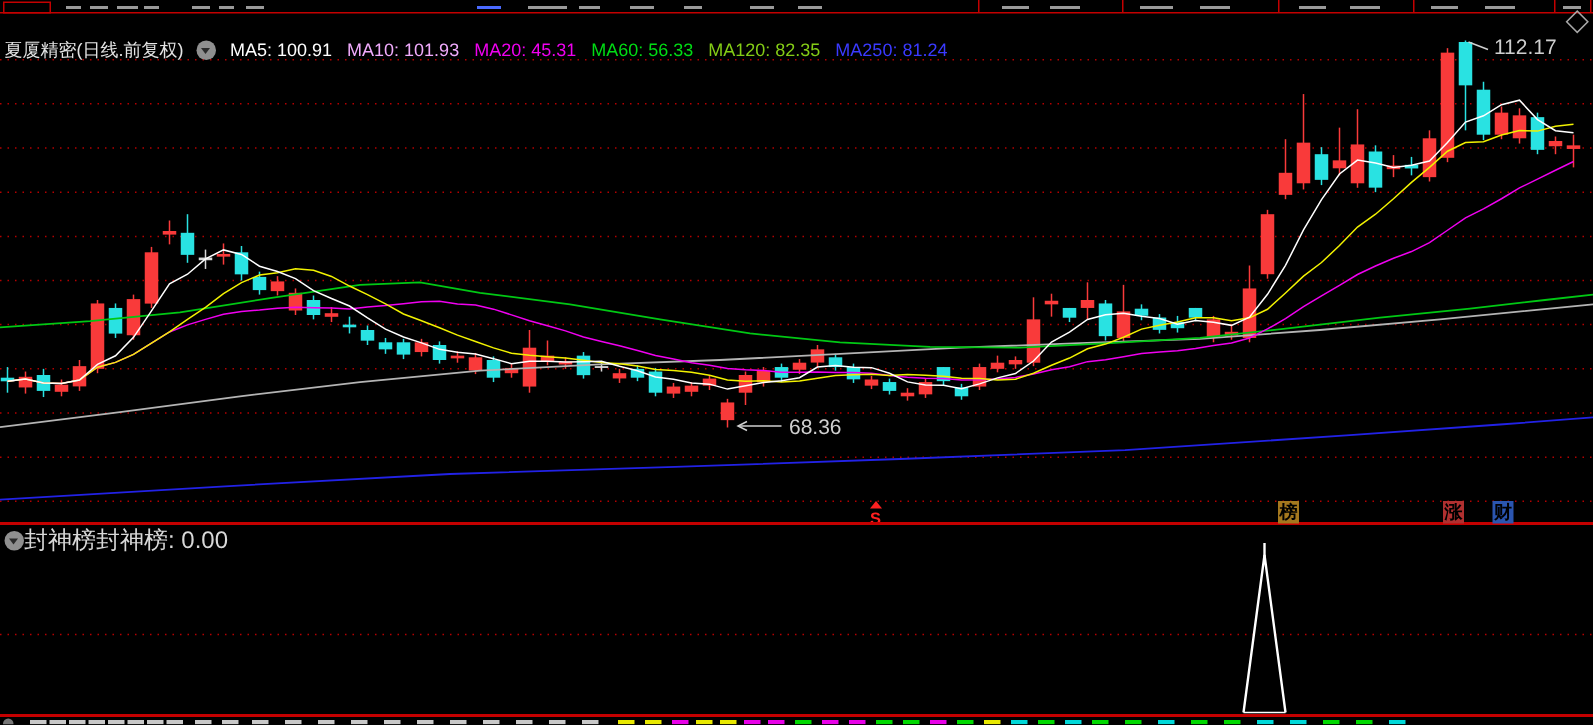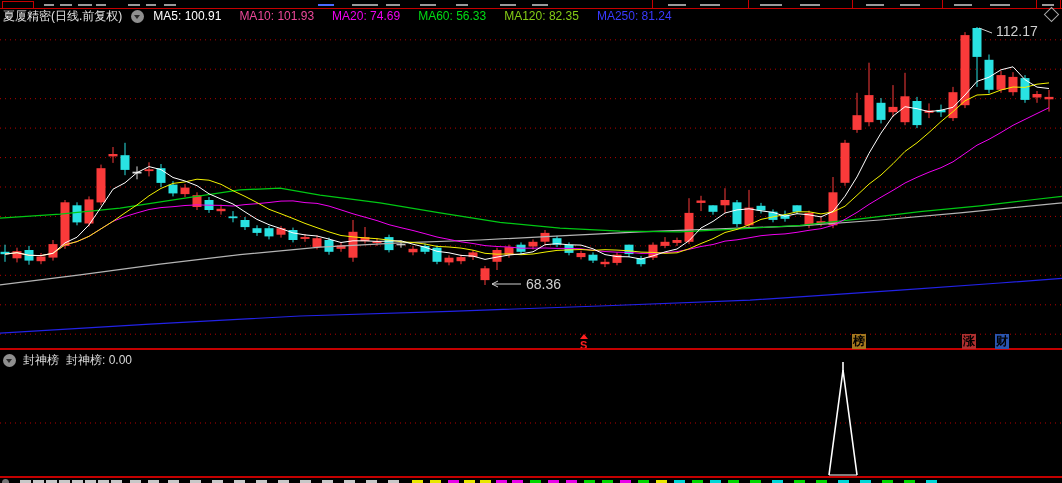--- a/index.html
+++ b/index.html
@@ -3,36 +3,36 @@
 <meta charset="utf-8">
 <style>
   html,body{margin:0;padding:0;background:#000;}
   .screen{position:relative;width:1062px;height:483px;background:#000;overflow:hidden;
           font-family:"Liberation Sans",sans-serif;}
   .toolbar-strip{position:absolute;left:0;top:0;width:1062px;height:8px;background:#000;
                  border-bottom:1px solid #c40000;}
   .tb-box{position:absolute;top:1px;height:6px;border:1px solid #c40000;}
   .tb-dash{position:absolute;top:4px;height:2px;background:#9a9a9a;}
   .tb-div{position:absolute;top:0;width:1px;height:8px;background:#c40000;}
-  .chart-header{position:absolute;left:3px;top:9px;height:14px;display:flex;align-items:center;
+  .chart-header{position:absolute;left:3px;top:26px;height:14px;display:flex;align-items:center;
                 gap:9px;font-size:12px;white-space:nowrap;z-index:5;text-decoration:underline;}
   .title{color:#e4e4e4;}
   .chev-circle{display:inline-block;width:13px;height:13px;border-radius:50%;background:#8f8f8f;
                position:relative;flex:0 0 auto;}
   .chev-circle:after{content:"";position:absolute;left:3px;top:5px;border-left:3.5px solid transparent;
                border-right:3.5px solid transparent;border-top:4px solid #2a2a2a;}
   .ma-item{font-size:12px;}
   .main-chart{position:absolute;left:0;top:0;width:1062px;height:350px;}
   .sep{position:absolute;left:0;width:1062px;height:2px;background:#c40000;}
   .badge{position:absolute;width:14px;height:15px;font-size:12px;line-height:15px;text-align:center;
          color:#000;font-weight:bold;z-index:4;}
   .diamond{position:absolute;left:1046px;top:9px;width:9px;height:9px;border:1.5px solid #a8a8a8;
            transform:rotate(45deg);z-index:6;}
-  .ind-header{position:absolute;left:3px;top:353px;height:14px;display:flex;align-items:center;gap:7px;
-              font-size:12px;color:#d8d8d8;z-index:5;white-space:nowrap;}
+  .ind-header{position:absolute;left:3px;top:353px;height:14px;display:flex;align-items:center;
+              font-size:16px;color:#d8d8d8;z-index:5;white-space:nowrap;}
   .ind-chart{position:absolute;left:0;top:350px;width:1062px;height:126px;}
   .bottom-strip{position:absolute;left:0;top:478px;width:1062px;height:5px;background:#000;}
   .bs-dash{position:absolute;top:2px;height:3px;width:11px;}
   .bs-circle{position:absolute;left:2px;top:1px;width:7px;height:7px;border-radius:50%;background:#777;}
 </style>
 </head>
 <body>
 
 <div class="screen">
 
@@ -268,24 +268,24 @@
       <line x1="521" y1="284" x2="492" y2="284" stroke="#cfcfcf" stroke-width="1"></line>
       <polyline points="498,281 492,284 498,287" fill="none" stroke="#cfcfcf" stroke-width="1"></polyline>
       <text x="526" y="289" fill="#cfcfcf" font-size="14" font-family="Liberation Sans, sans-serif">68.36</text>
       <polygon points="584,334 580,339 588,339" fill="#ff2020"></polygon>
       <text x="580" y="349" fill="#ff2020" font-size="11" font-weight="bold" font-family="Liberation Sans, sans-serif">S</text>
     </svg>
 
   <div class="chart-header">
     <span class="title">夏厦精密(日线.前复权)</span>
     <span class="chev-circle"></span>
-    <span id="ma-values" style="display:flex;gap:18px;">
+    <span id="ma-values" style="display:flex;gap:10px;">
         <span class="ma-item" style="color: rgb(255, 255, 255);">MA5: 100.91</span>
-        <span class="ma-item" style="color: #ec4899; text-align: right;">MA10: 101.93</span>
-        <span class="ma-item" style="color: rgb(240, 0, 240);">MA20: 74.69</span>
+        <span class="ma-item" style="color: #f0abfc; text-align: right;">MA10: 101.93</span>
+        <span class="ma-item" style="color: rgb(240, 0, 240);">MA20: 45.31</span>
         <span class="ma-item" style="color: rgb(0, 220, 20);">MA60: 56.33</span>
         <span class="ma-item" style="color: #84cc16;">MA120: 82.35</span>
         <span class="ma-item" style="color: rgb(58, 58, 255);">MA250: 81.24</span>
       </span>
   </div>
 
   <div class="diamond"></div>
 
   <div id="badges">
       <div class="badge" style="left: 852px; top: 334px; background: rgb(165, 120, 30);">榜</div>

